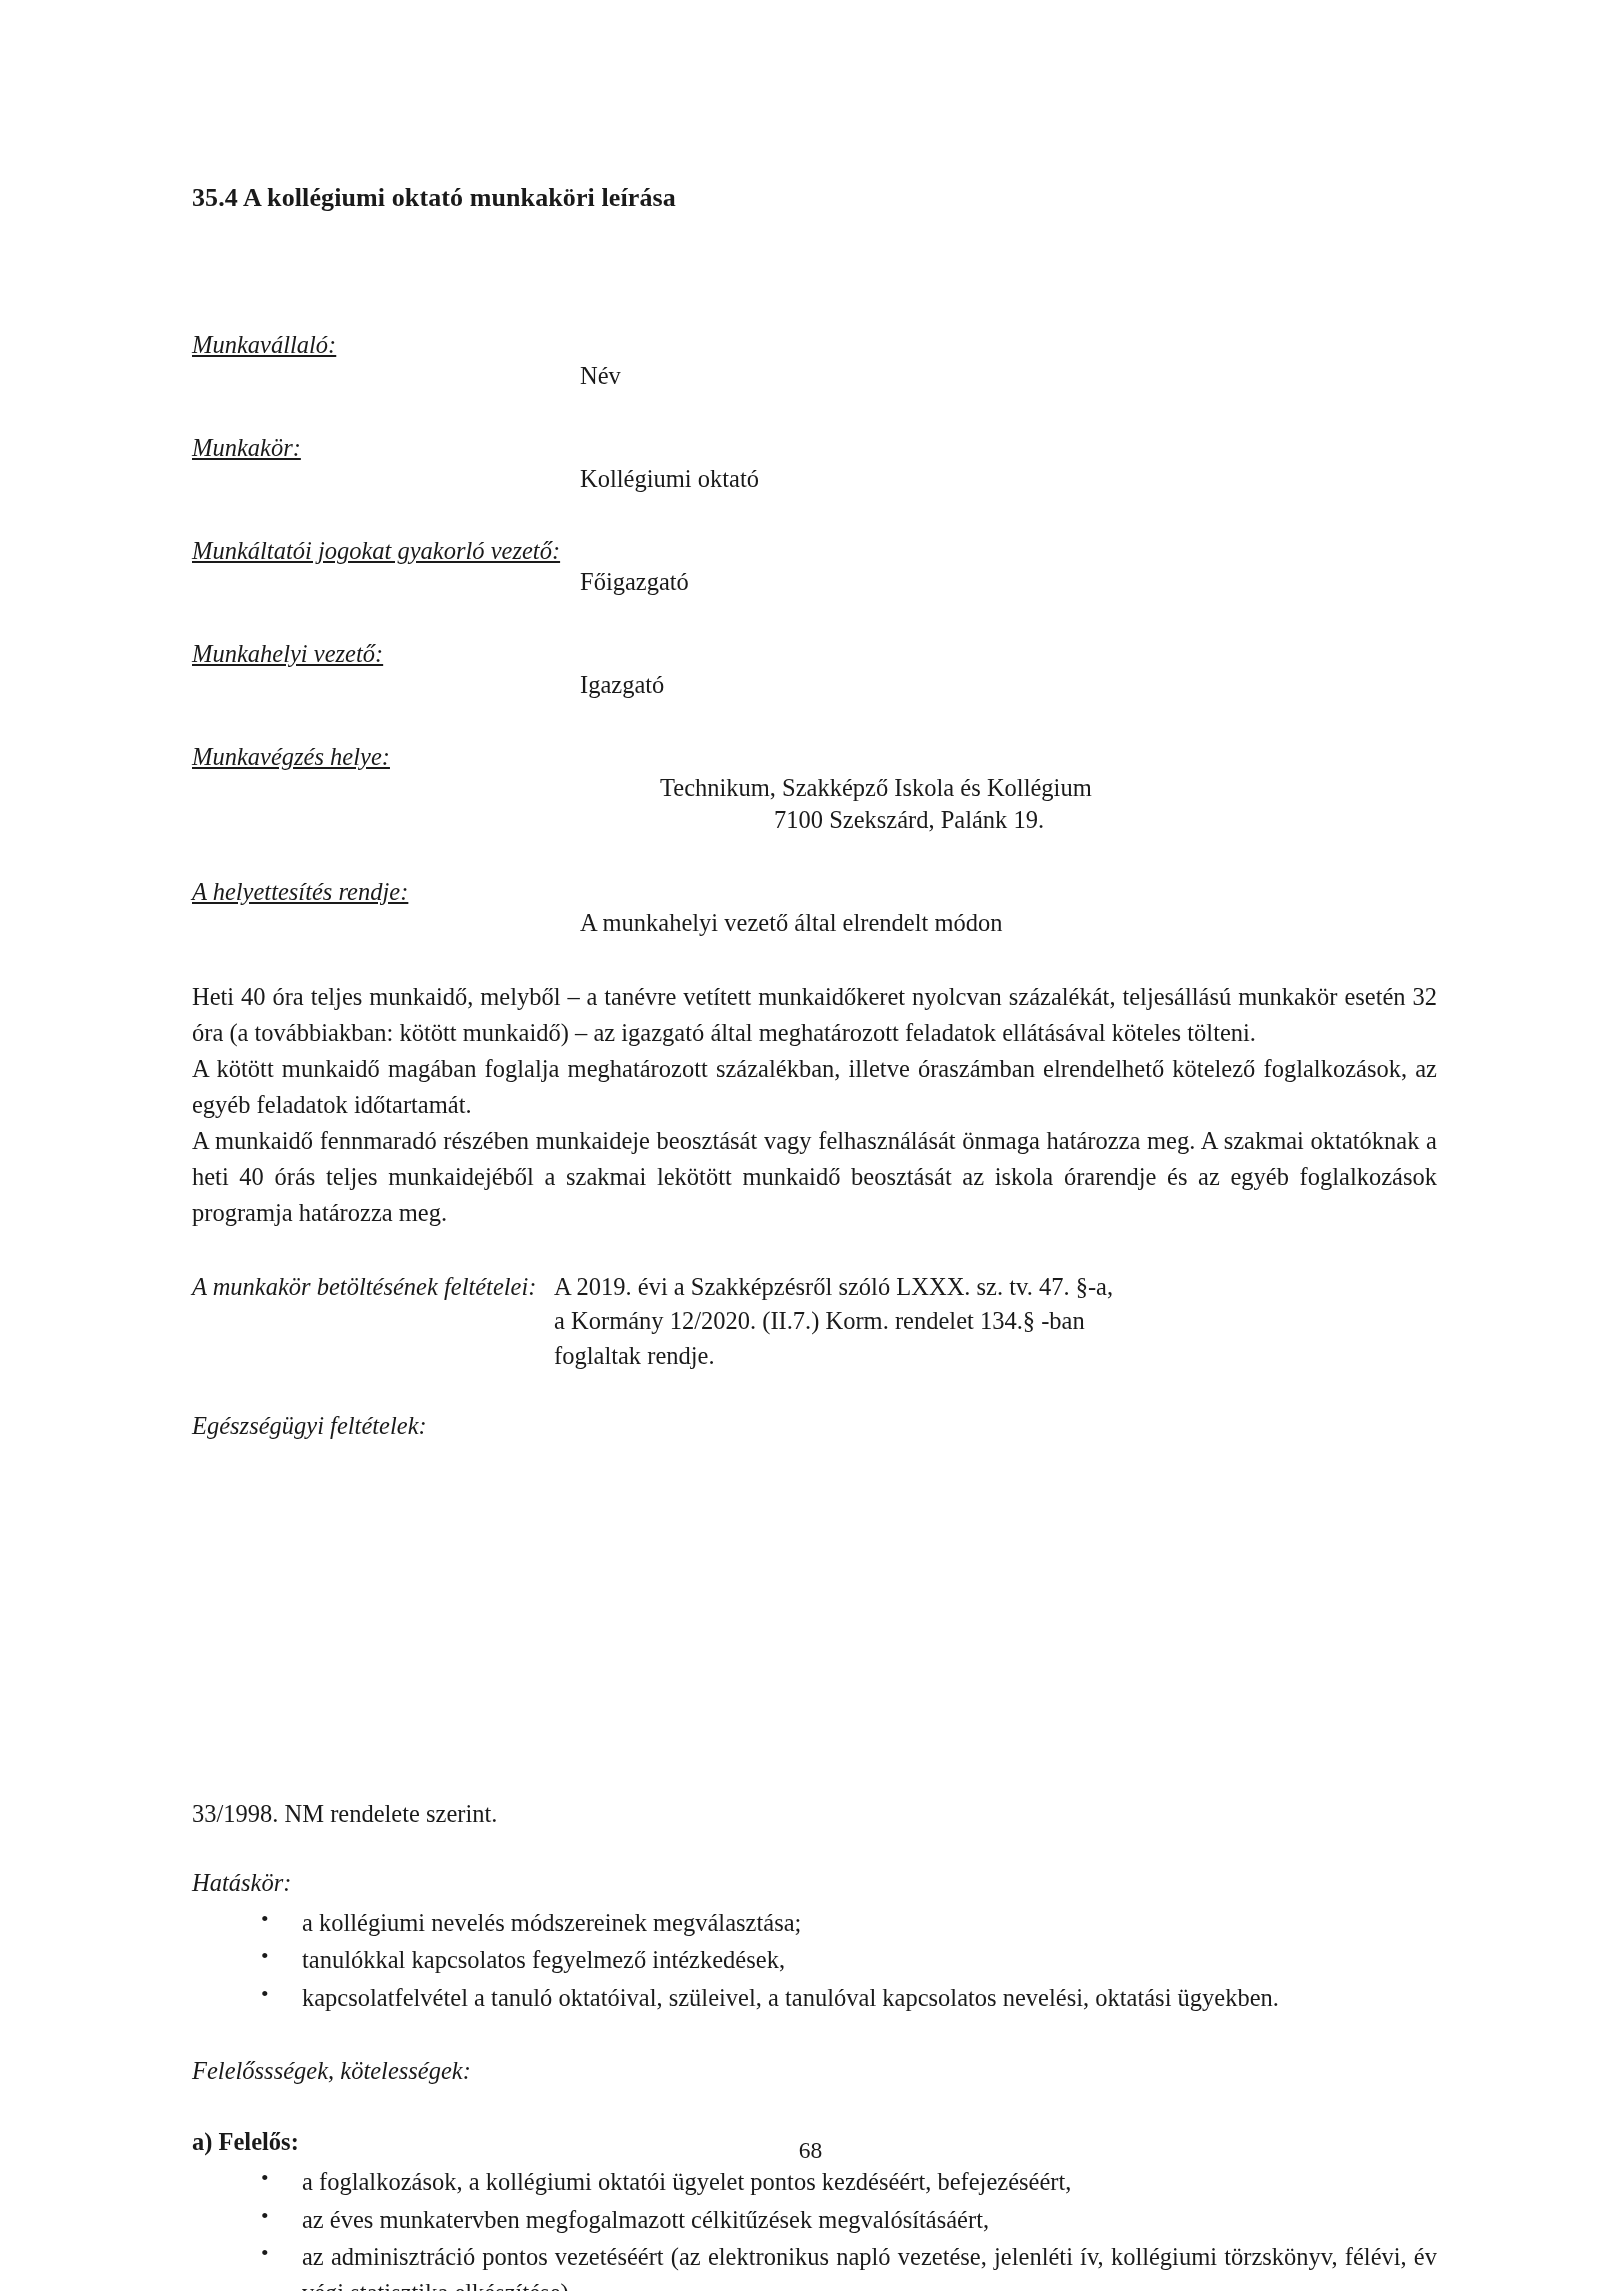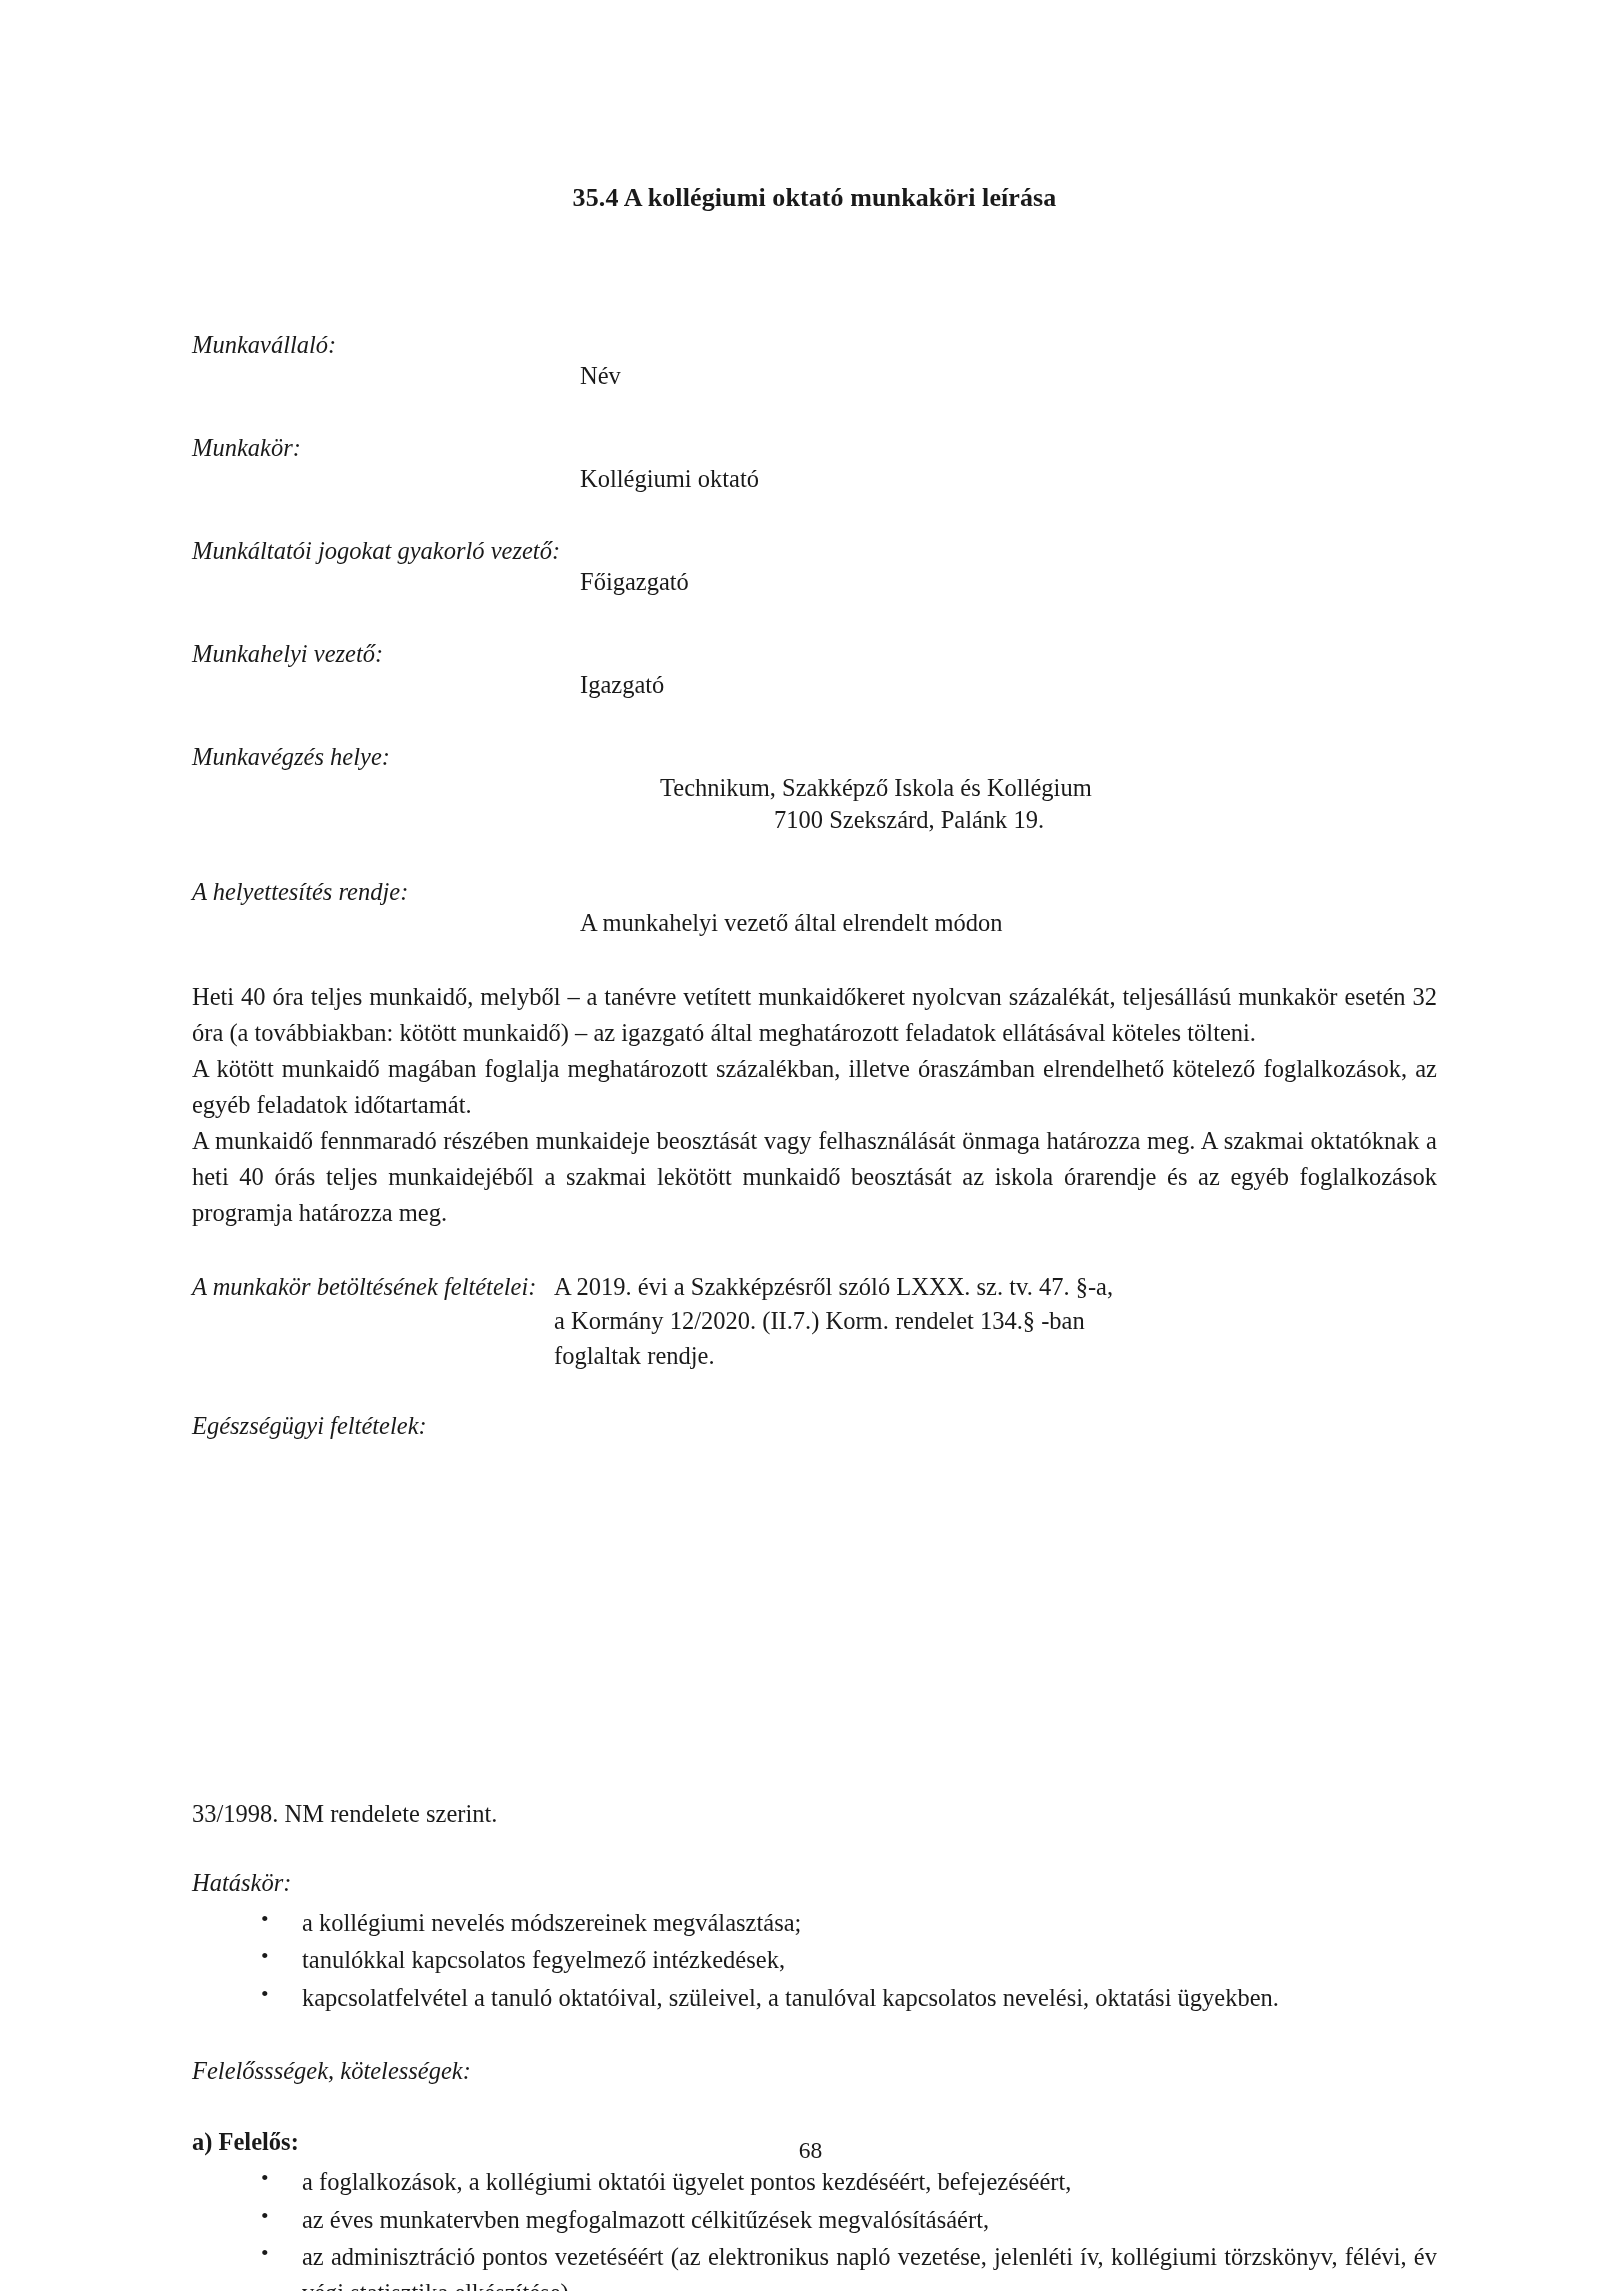--- a/index.html
+++ b/index.html
@@ -31,40 +31,40 @@
     width: 1245px;
   }
 
   
   .doc-title {
     font-weight: bold;
     font-size: 26px;
     letter-spacing: 0.1px;
     margin: 0 0 0 0;
     line-height: 1.2;
-    text-align: center;
   }
 
   
   .deflist {
     margin-top: 116px;
   }
   .defrow {
     display: flex;
     align-items: flex-start;
     margin-bottom: 39px;
   }
   .defrow .dt {
     font-style: italic;
     font-size: 24.5px;
     line-height: 1.3;
     width: 388px;
     flex: 0 0 388px;
     box-sizing: border-box;
     padding-right: 7.8px;
+    text-decoration: underline;
   }
   .defrow .dd {
     font-size: 24.5px;
     line-height: 1.34;
     flex: 1 1 auto;
     margin-top: 31px;
   }
 
   
   .addr-wrap {

